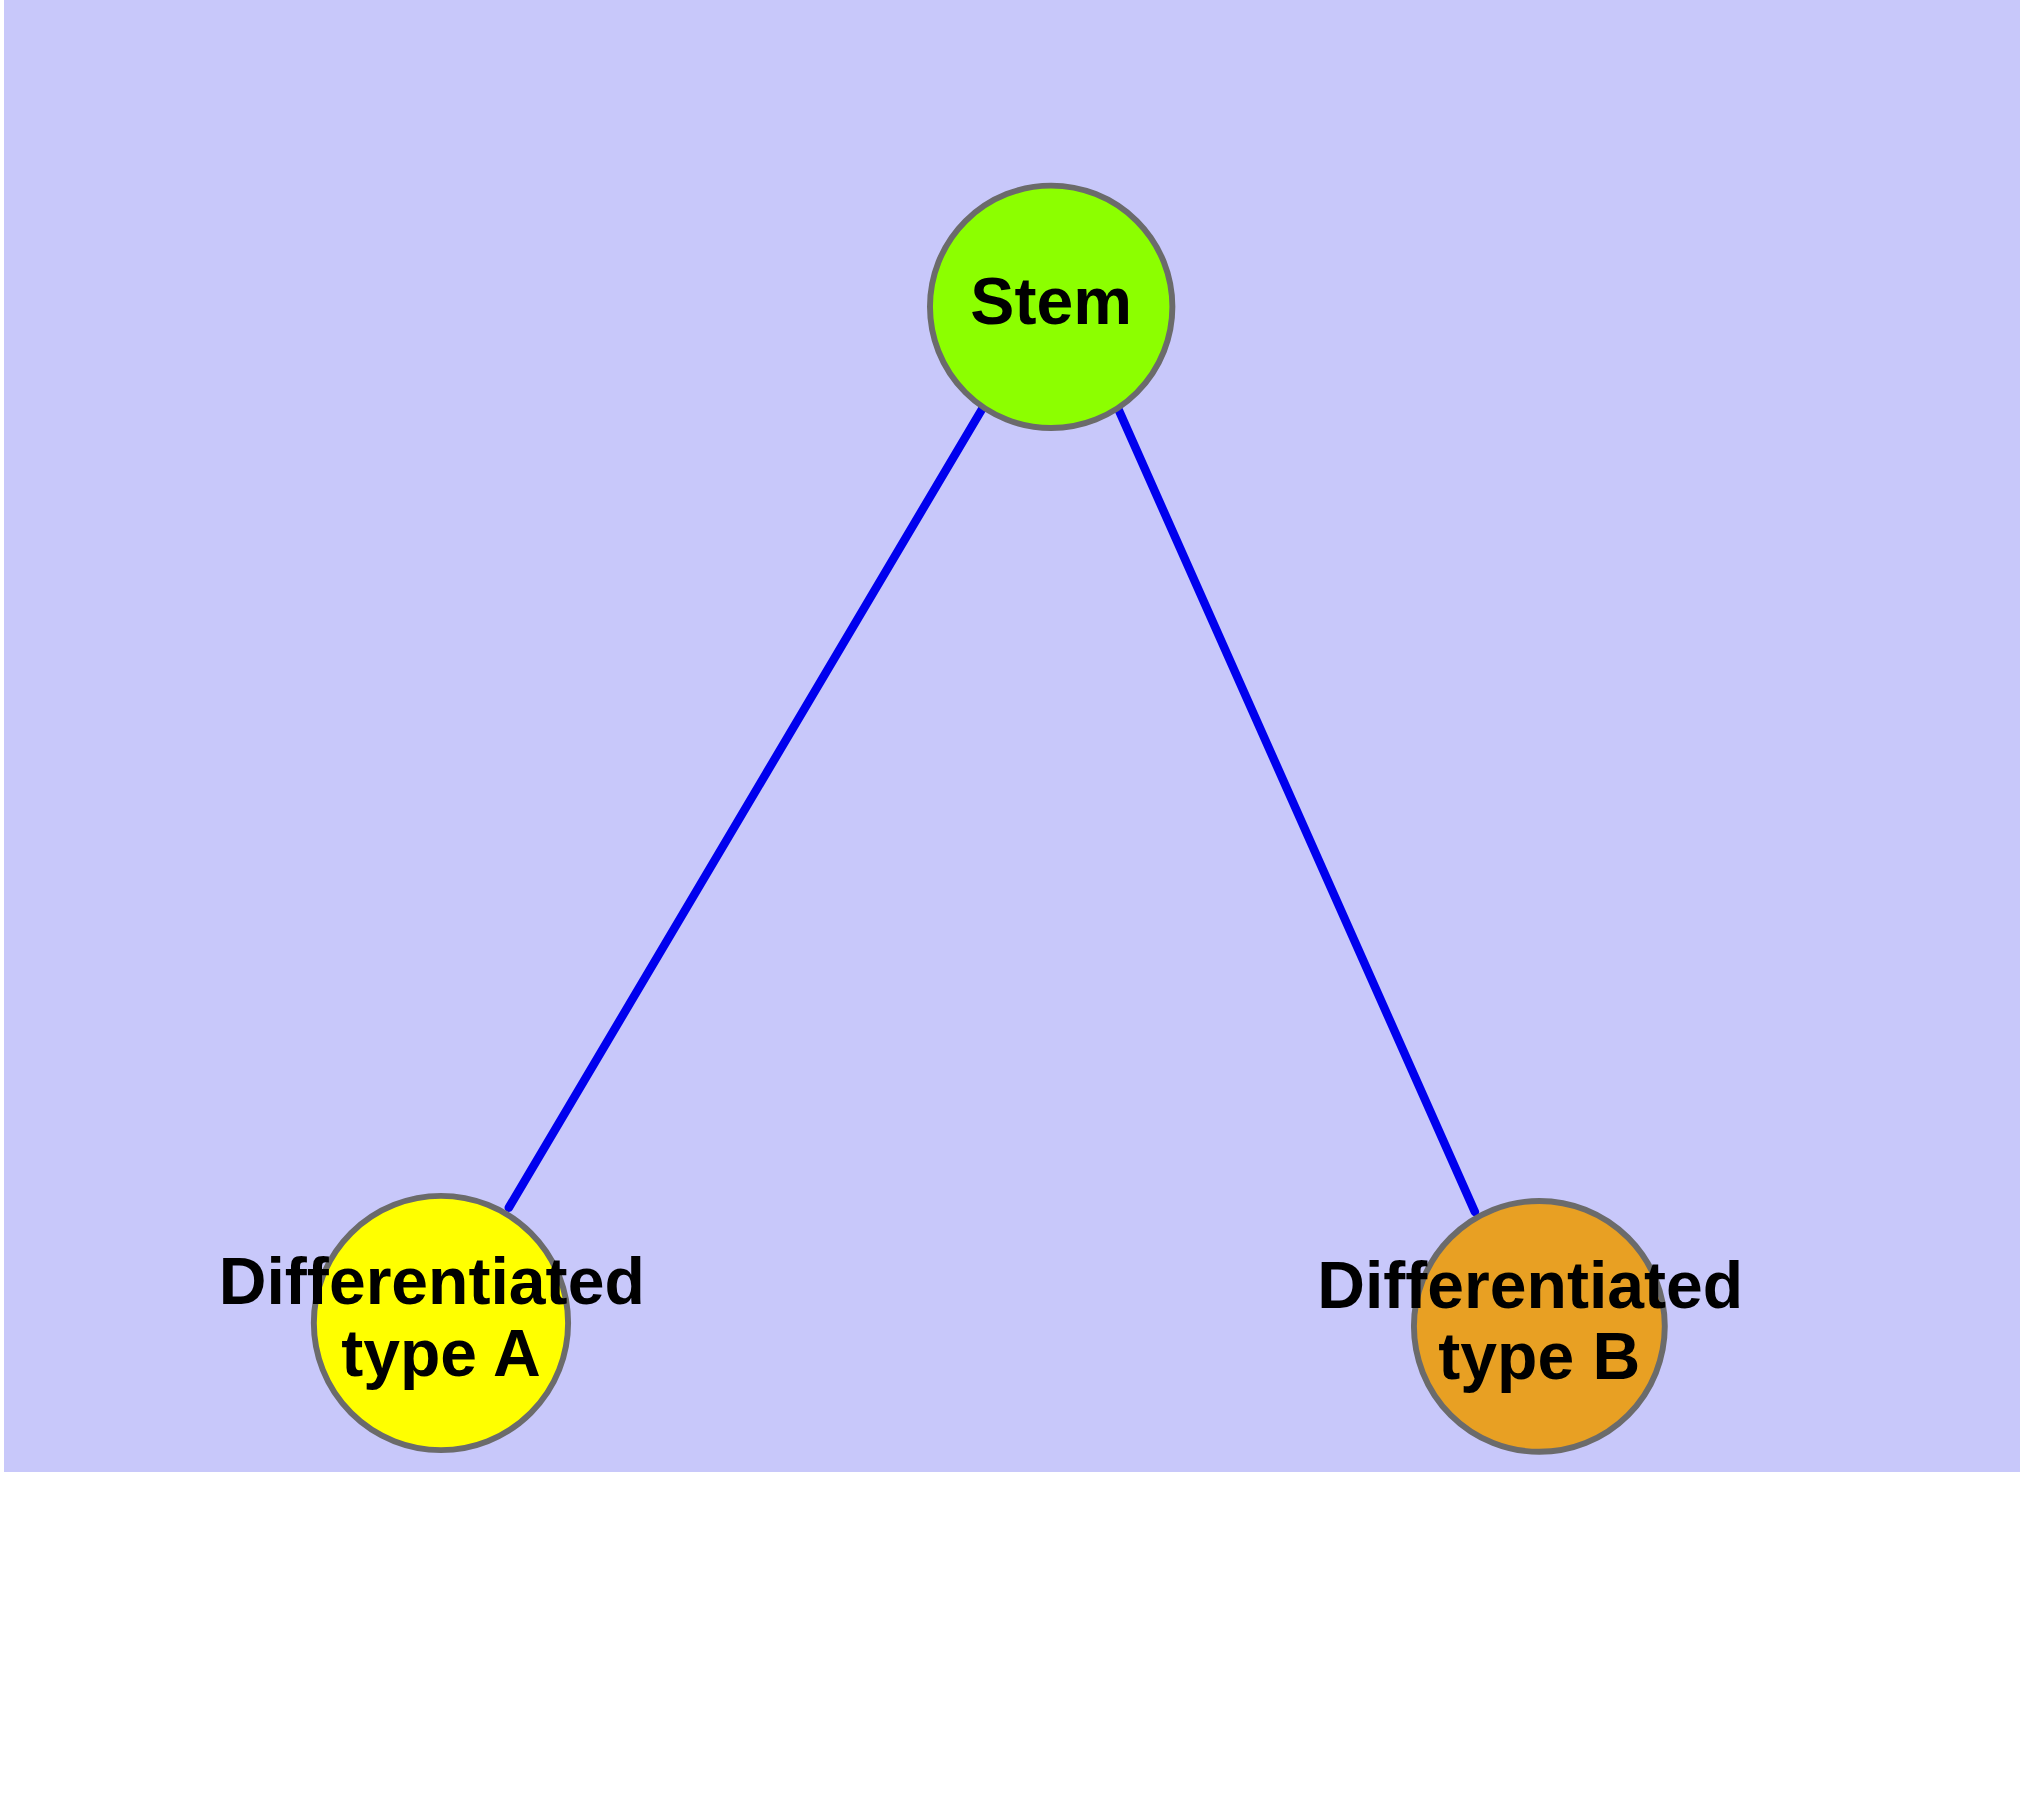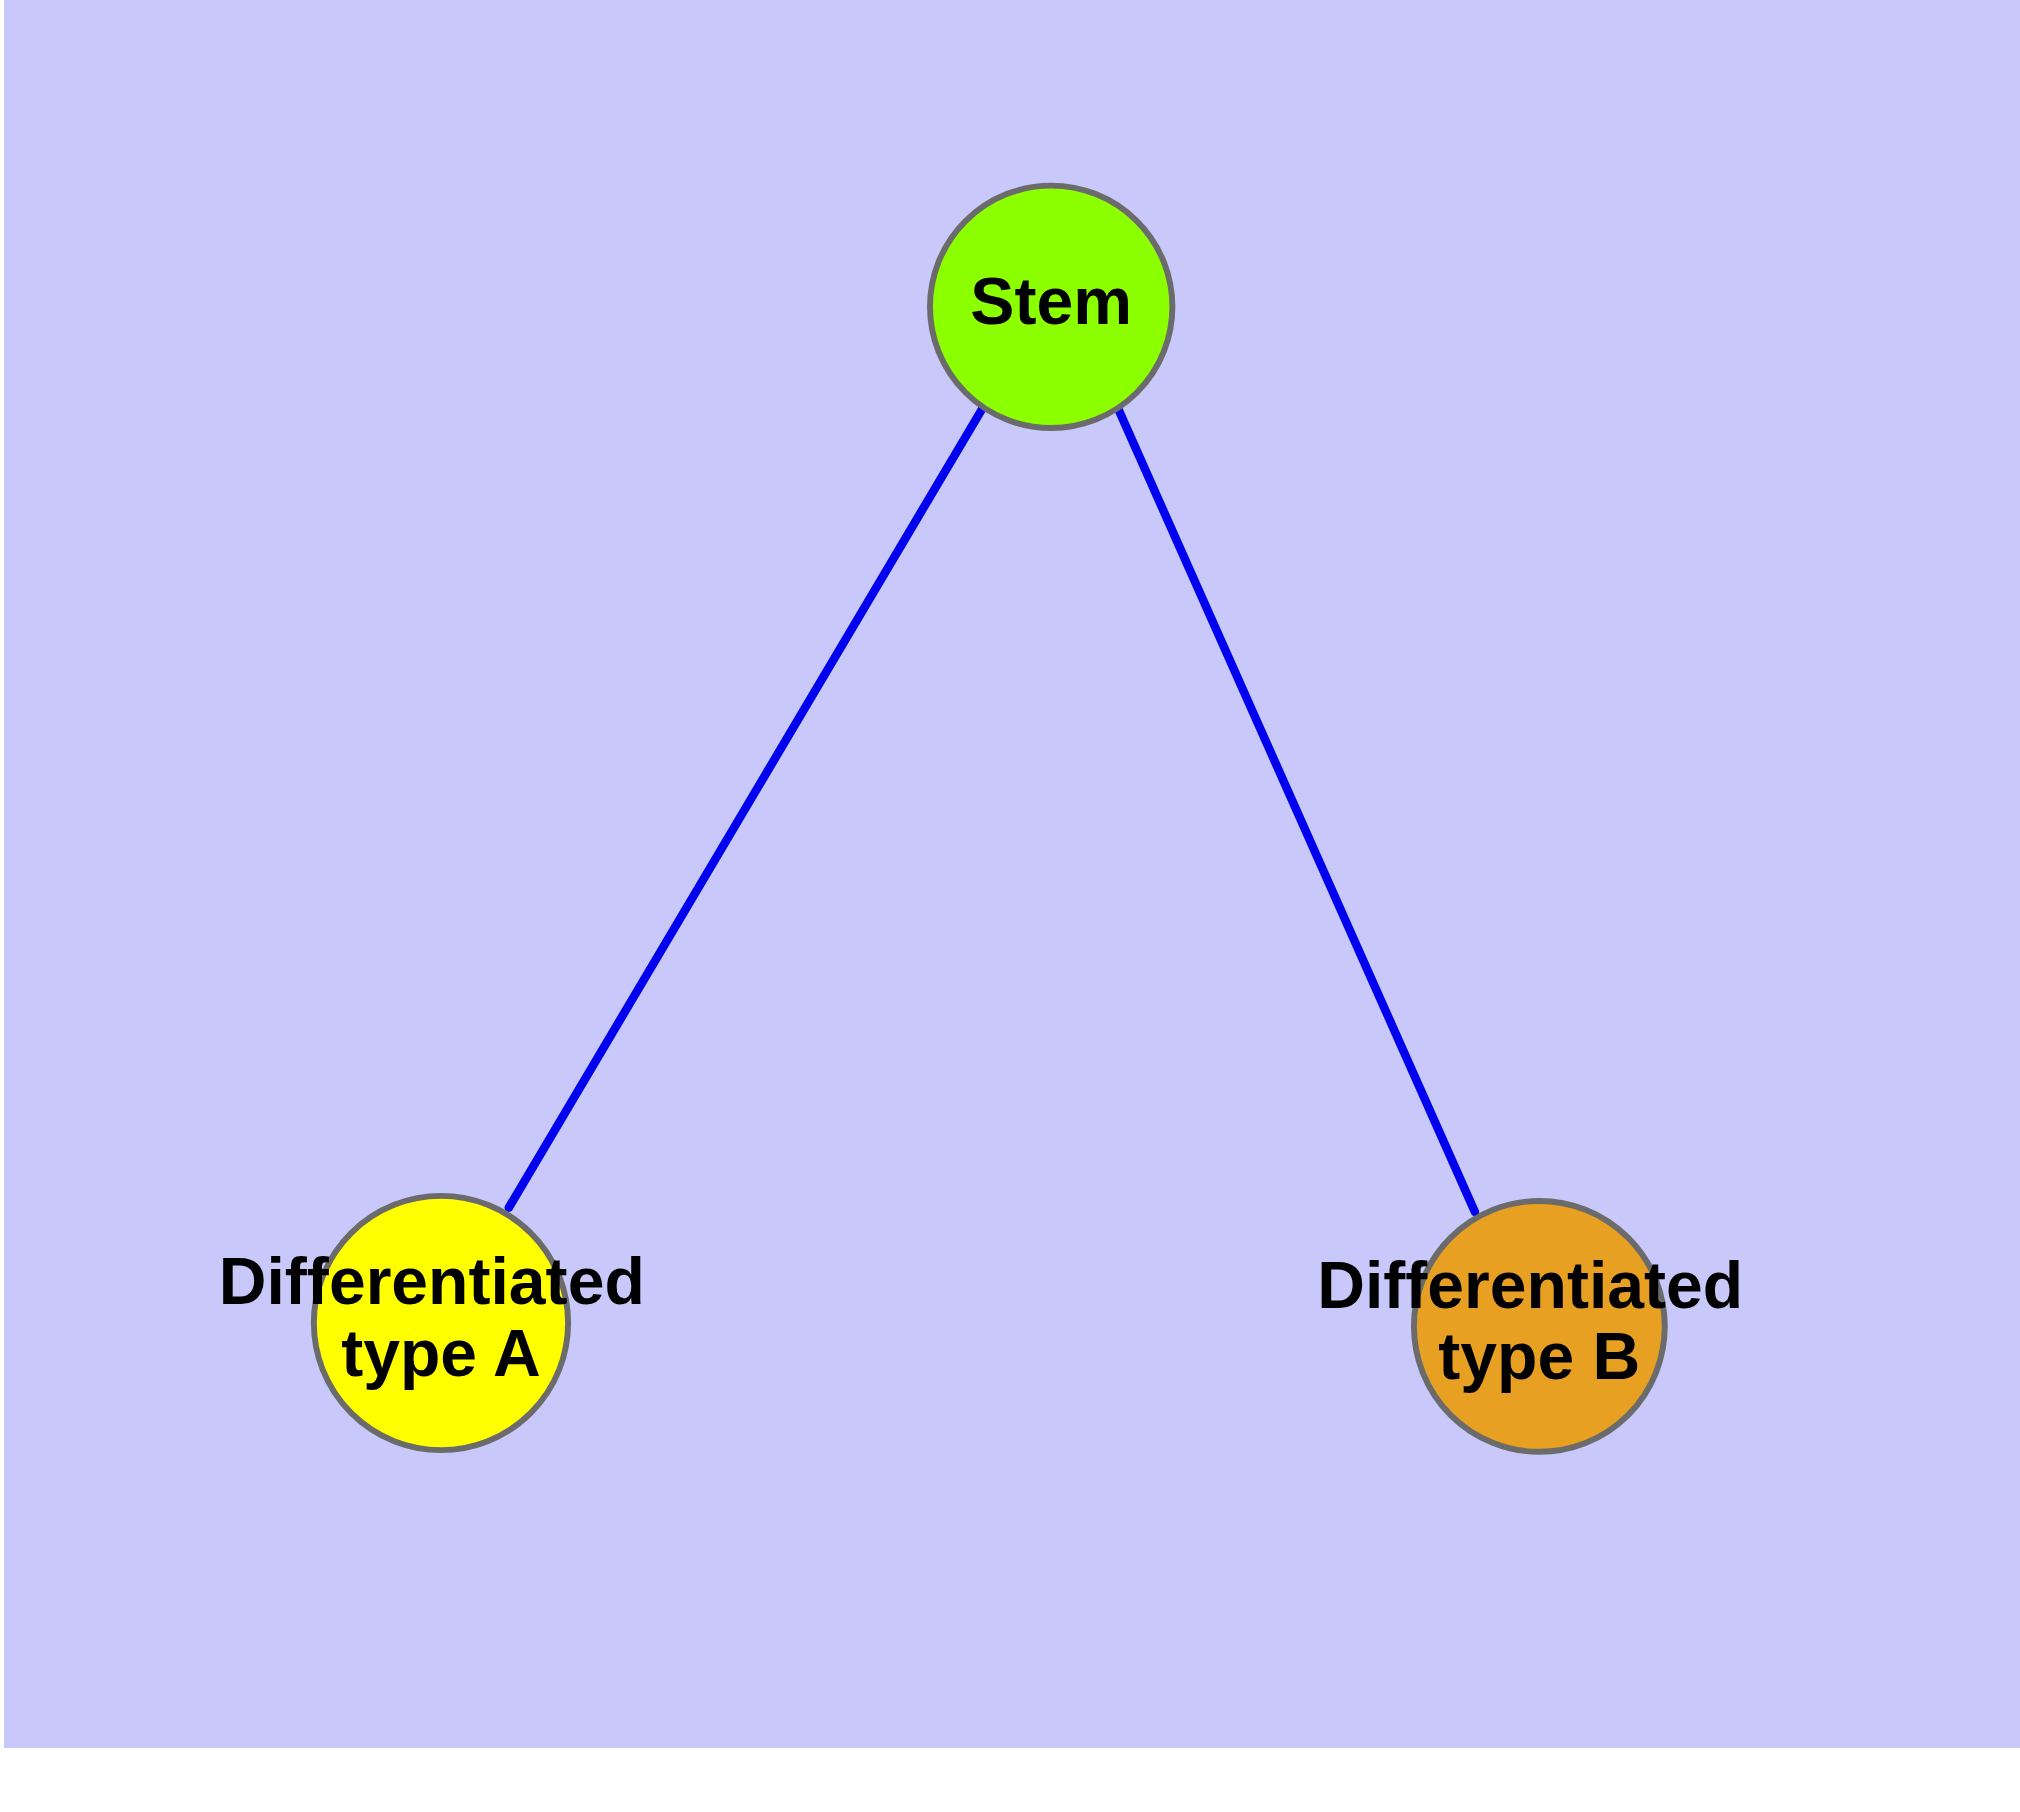--- a/index.html
+++ b/index.html
@@ -4,21 +4,21 @@
 <title>Cell Differentiation Graph</title>
 <style>
   html, body {
     margin: 0;
     padding: 0;
     background: #ffffff;
   }
   #canvas {
     position: relative;
     width: 2021px;
-    height: 1748px;
+    height: 1472px;
     background: #a3a3a3;
     overflow: hidden;
     font-family: "Liberation Sans", sans-serif;
   }
   #graph-svg {
     position: absolute;
     top: 0;
     left: 0;
     width: 2021px;
     height: 1812px;

